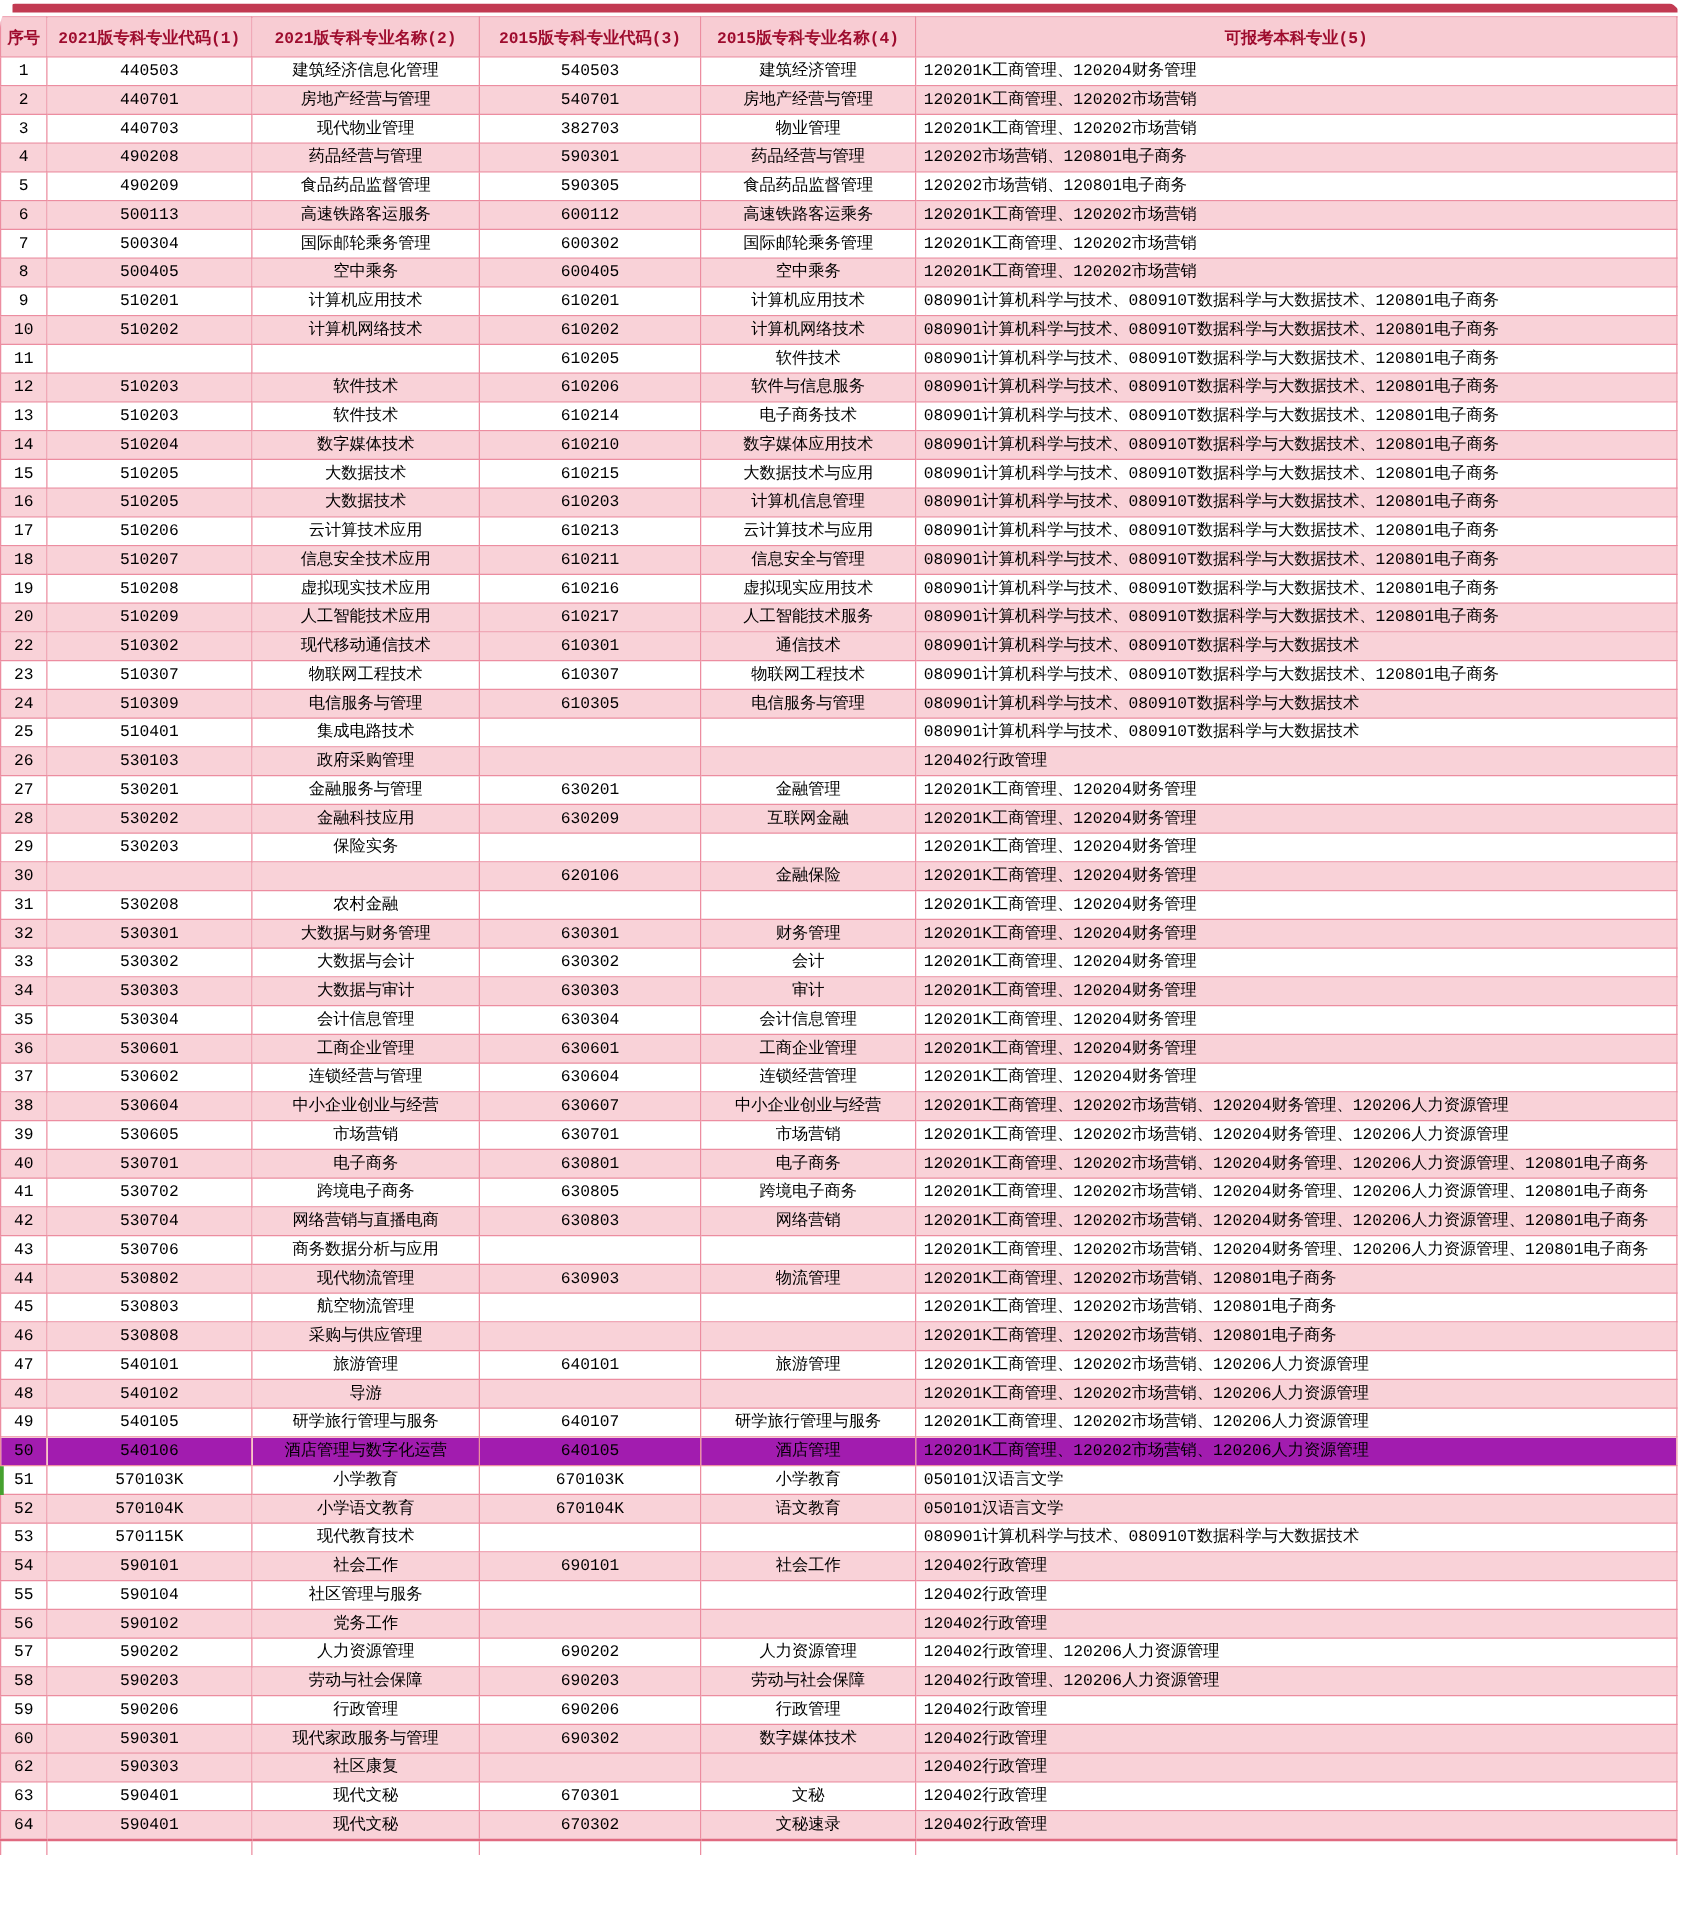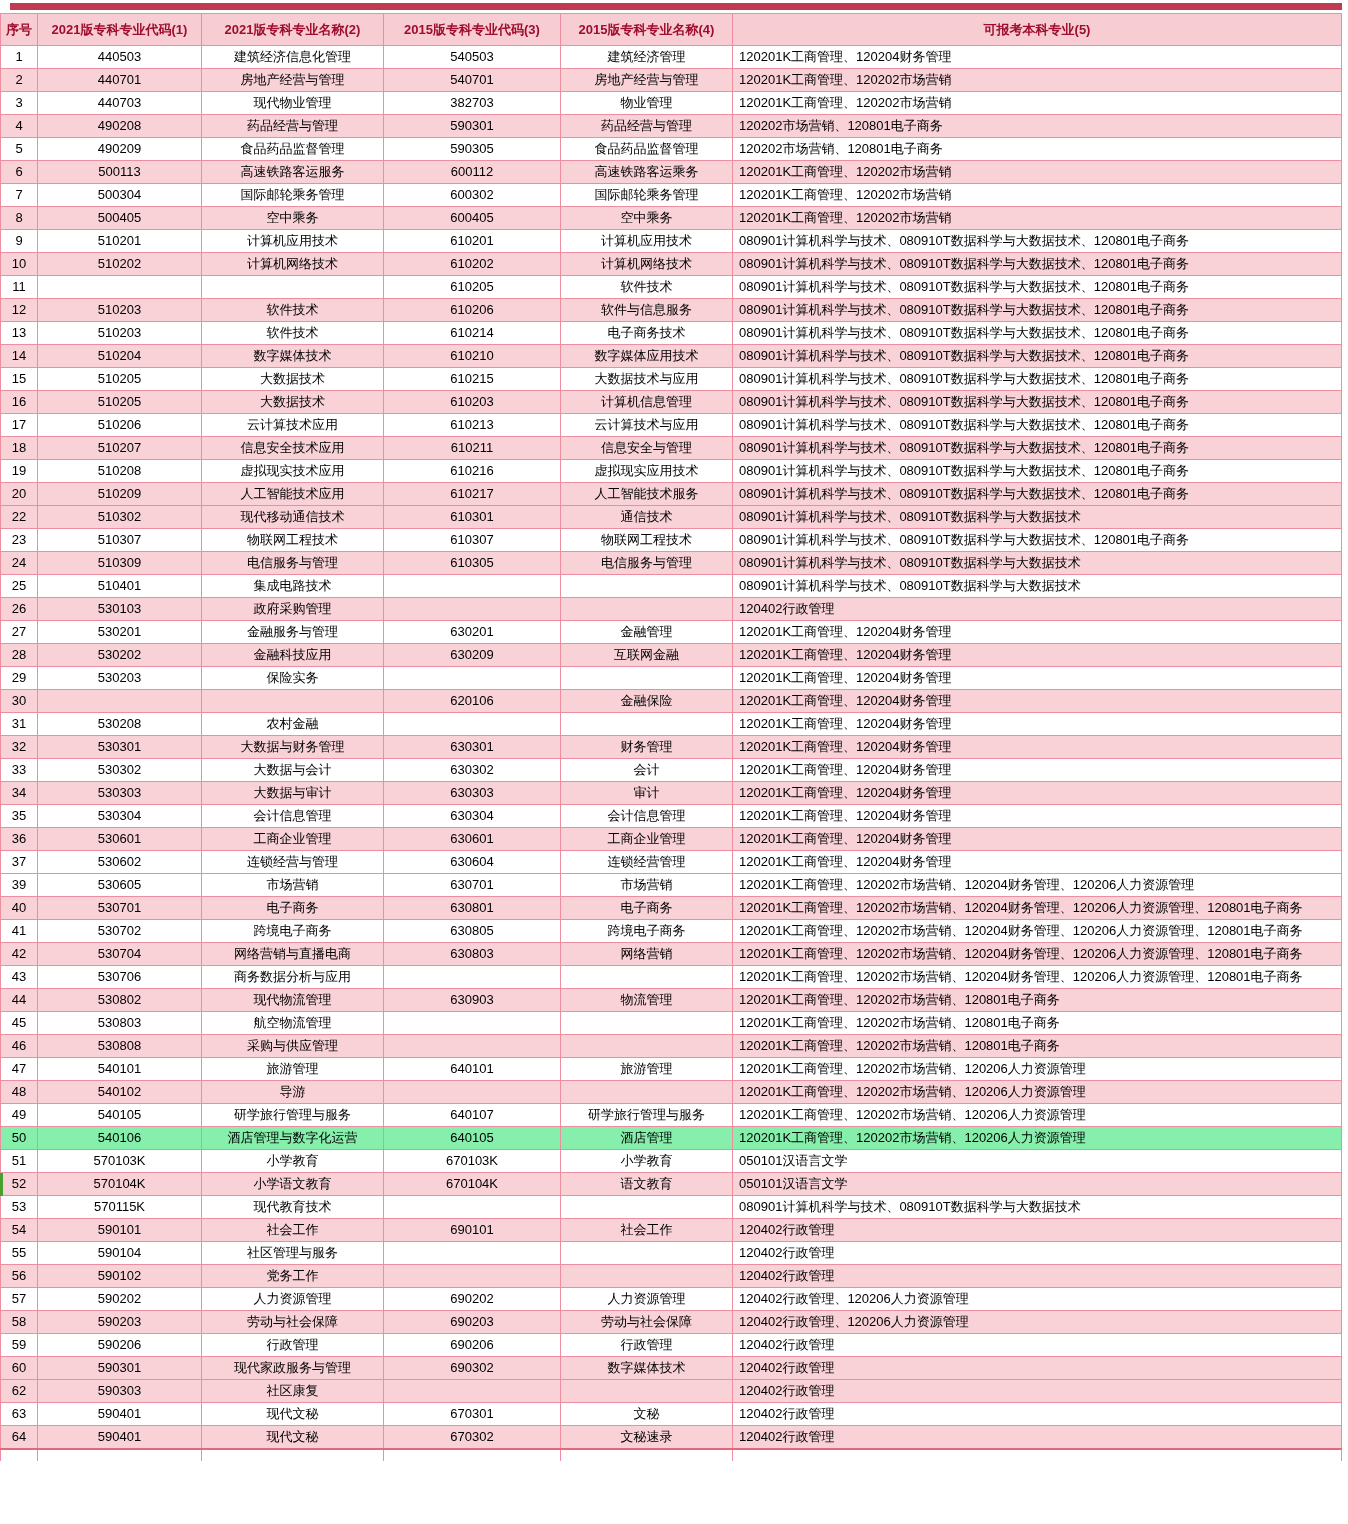--- a/index.html
+++ b/index.html
@@ -1,21 +1,22 @@
 <!DOCTYPE html>
 <html><head>
 <meta charset="utf-8">
 <style>
   html,body{margin:0;padding:0;background:#ffffff;}
   .canvas{
     position:relative;
     width:1348px;height:1524px;
     overflow:hidden;
     background:#ffffff;
-    font-family:Liberation Sans, sans-serif;
+    font-family:Liberation Mono, monospace;
+    border-radius:22px;
   }
   .top-strip{position:relative;height:13px;}
   .accent-bar{position:absolute;top:3px;left:10px;right:6px;height:7px;background:#c23a52;}
   table.grid{
     border-collapse:collapse;
     table-layout:fixed;
     width:1341px;
     margin-left:0;
   }
   table.grid th, table.grid td{
@@ -37,21 +38,21 @@
     height:21.92px;
     font-size:13px;
     color:#000000;
     background:#ffffff;
     text-align:center;
     padding:0 2px;
     line-height:22px;
   }
   table.grid tr{height:22.92px;}
   table.grid tr.alt td{background:#f9d2d8;}
-  table.grid tr.highlight td{background:#86efac;}
+  table.grid tr.highlight td{background:#a21caf;}
   table.grid td.c5{text-align:left;padding-left:6px;}
   table.grid tr.partial{height:12px;}
   table.grid tr.partial td{
     height:11px;background:#ffffff;
     border-top:2px solid #e0697f;
     border-bottom:none;
   }
   .row-marker{
     position:absolute;
     left:0;width:3px;
@@ -368,20 +369,28 @@
           <td class="c5">120201K工商管理、120204财务管理</td>
         </tr>
         <tr>
           <td class="c0">37</td>
           <td class="c1">530602</td>
           <td class="c2">连锁经营与管理</td>
           <td class="c3">630604</td>
           <td class="c4">连锁经营管理</td>
           <td class="c5">120201K工商管理、120204财务管理</td>
         </tr>
+        <tr class="alt">
+          <td class="c0">38</td>
+          <td class="c1">530604</td>
+          <td class="c2">中小企业创业与经营</td>
+          <td class="c3">630607</td>
+          <td class="c4">中小企业创业与经营</td>
+          <td class="c5">120201K工商管理、120202市场营销、120204财务管理、120206人力资源管理</td>
+        </tr>
         <tr>
           <td class="c0">39</td>
           <td class="c1">530605</td>
           <td class="c2">市场营销</td>
           <td class="c3">630701</td>
           <td class="c4">市场营销</td>
           <td class="c5">120201K工商管理、120202市场营销、120204财务管理、120206人力资源管理</td>
         </tr>
         <tr class="alt">
           <td class="c0">40</td>

